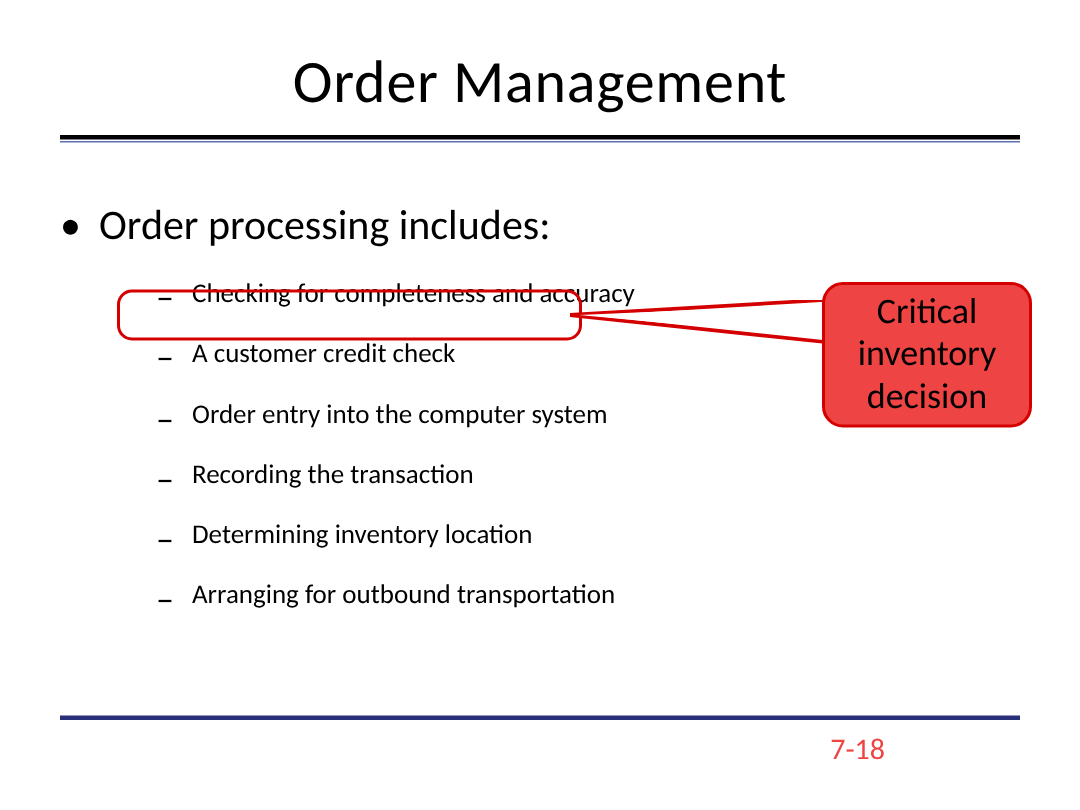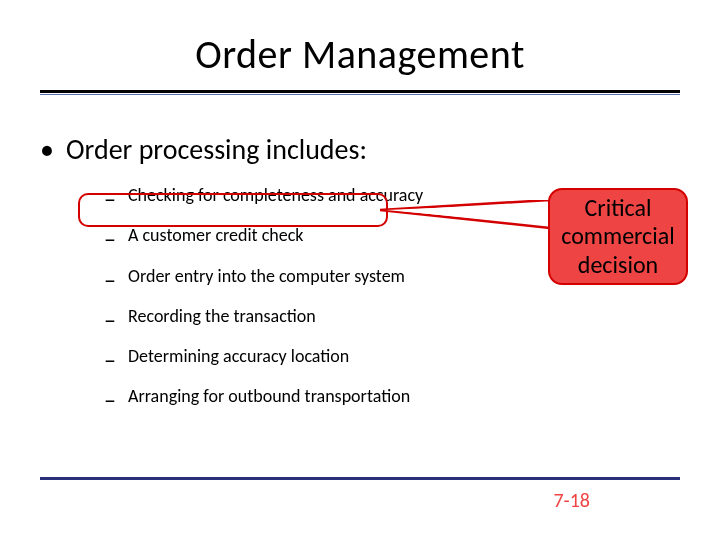--- a/index.html
+++ b/index.html
@@ -123,29 +123,29 @@
 
   <div class="title">Order Management</div>
   <div class="title-rule"></div>
 
   <div class="body">
     <p class="lvl1">Order processing includes:</p>
     <p class="lvl2">Checking for completeness and accuracy</p>
     <p class="lvl2">A customer credit check</p>
     <p class="lvl2">Order entry into the computer system</p>
     <p class="lvl2">Recording the transaction</p>
-    <p class="lvl2">Determining accuracy location</p>
+    <p class="lvl2">Determining inventory location</p>
     <p class="lvl2">Arranging for outbound transportation</p>
   </div>
 
   <div class="highlight-box" style="left:78px; top:193px; width:310px; height:34px;"></div>
 
   <div class="callout" style="left:548px; top:188px; width:140px;">
     <div>Critical</div>
-    <div>commercial</div>
+    <div>inventory</div>
     <div>decision</div>
   </div>
 
   <svg class="connector" style="left:380px; top:200px; width:175px; height:40px;" viewBox="0 0 175 40">
     <polygon points="0,10 170,0 170,28" fill="#fff" stroke="#d40000" stroke-width="2.5" stroke-linejoin="round"></polygon>
     <polygon points="6,10 168,3 168,25" fill="#fff"></polygon>
   </svg>
 
   <div class="footer-rule"></div>
   <div class="page-num">7-18</div>

